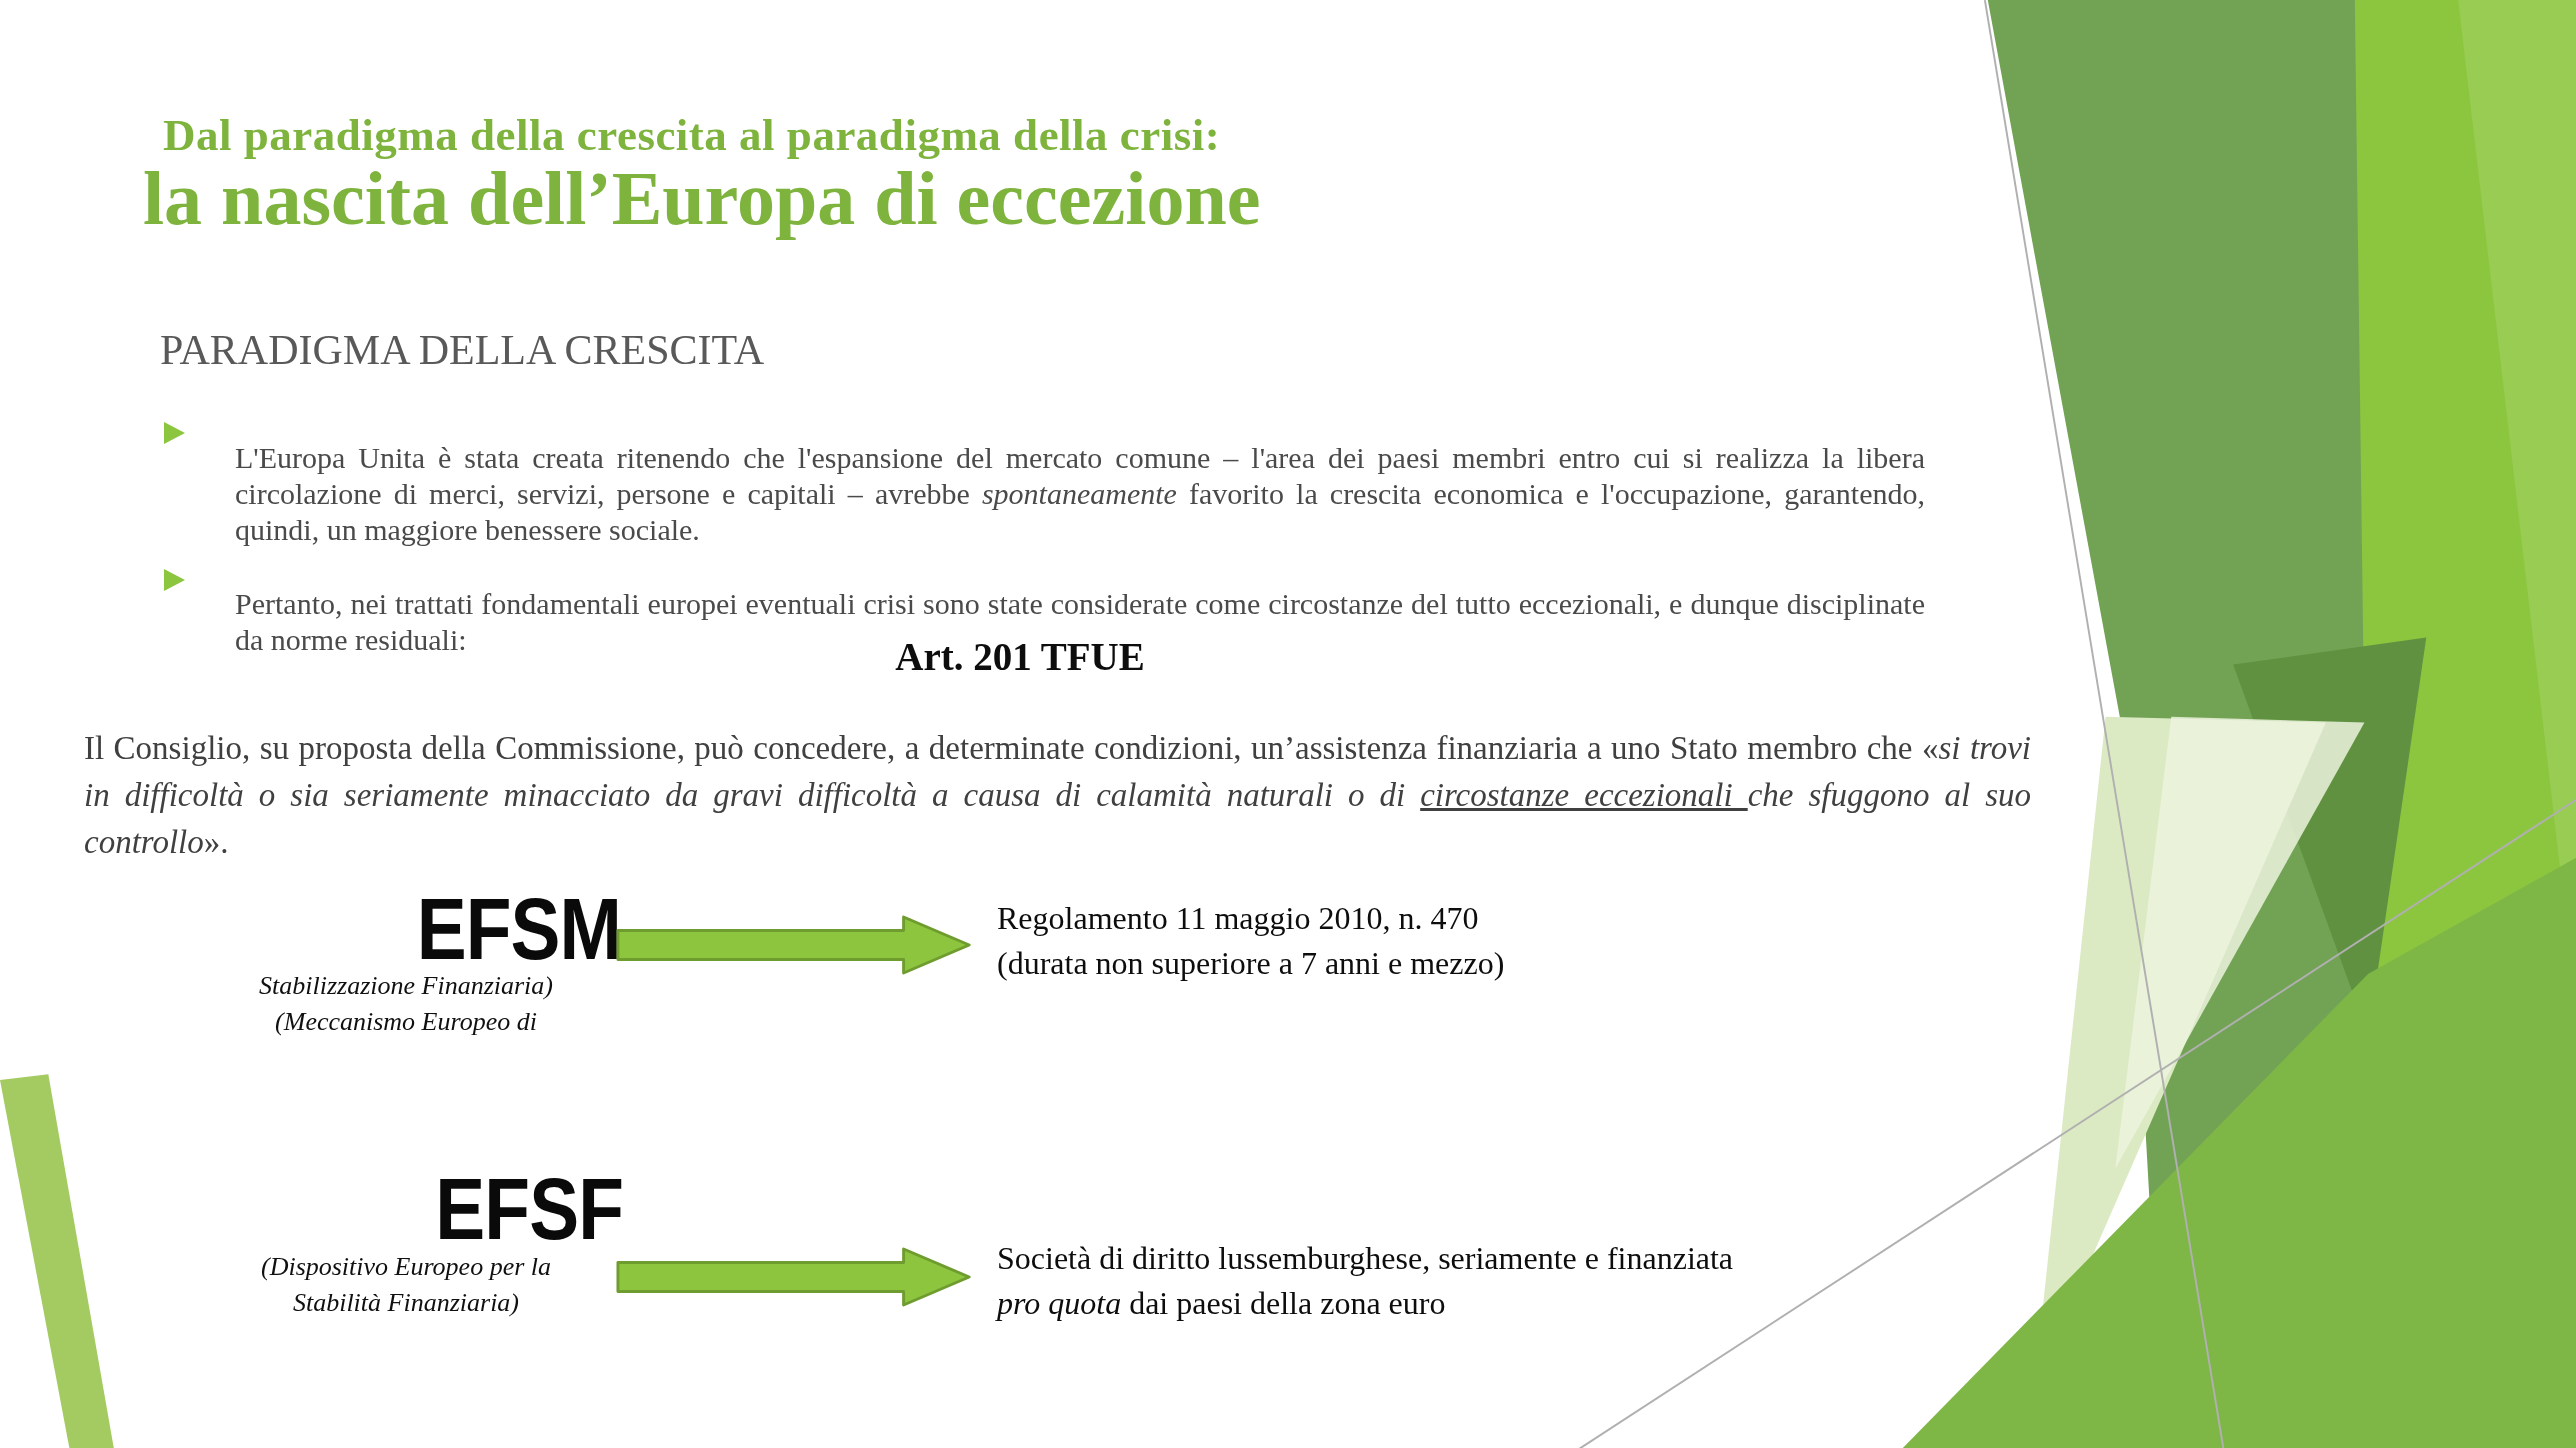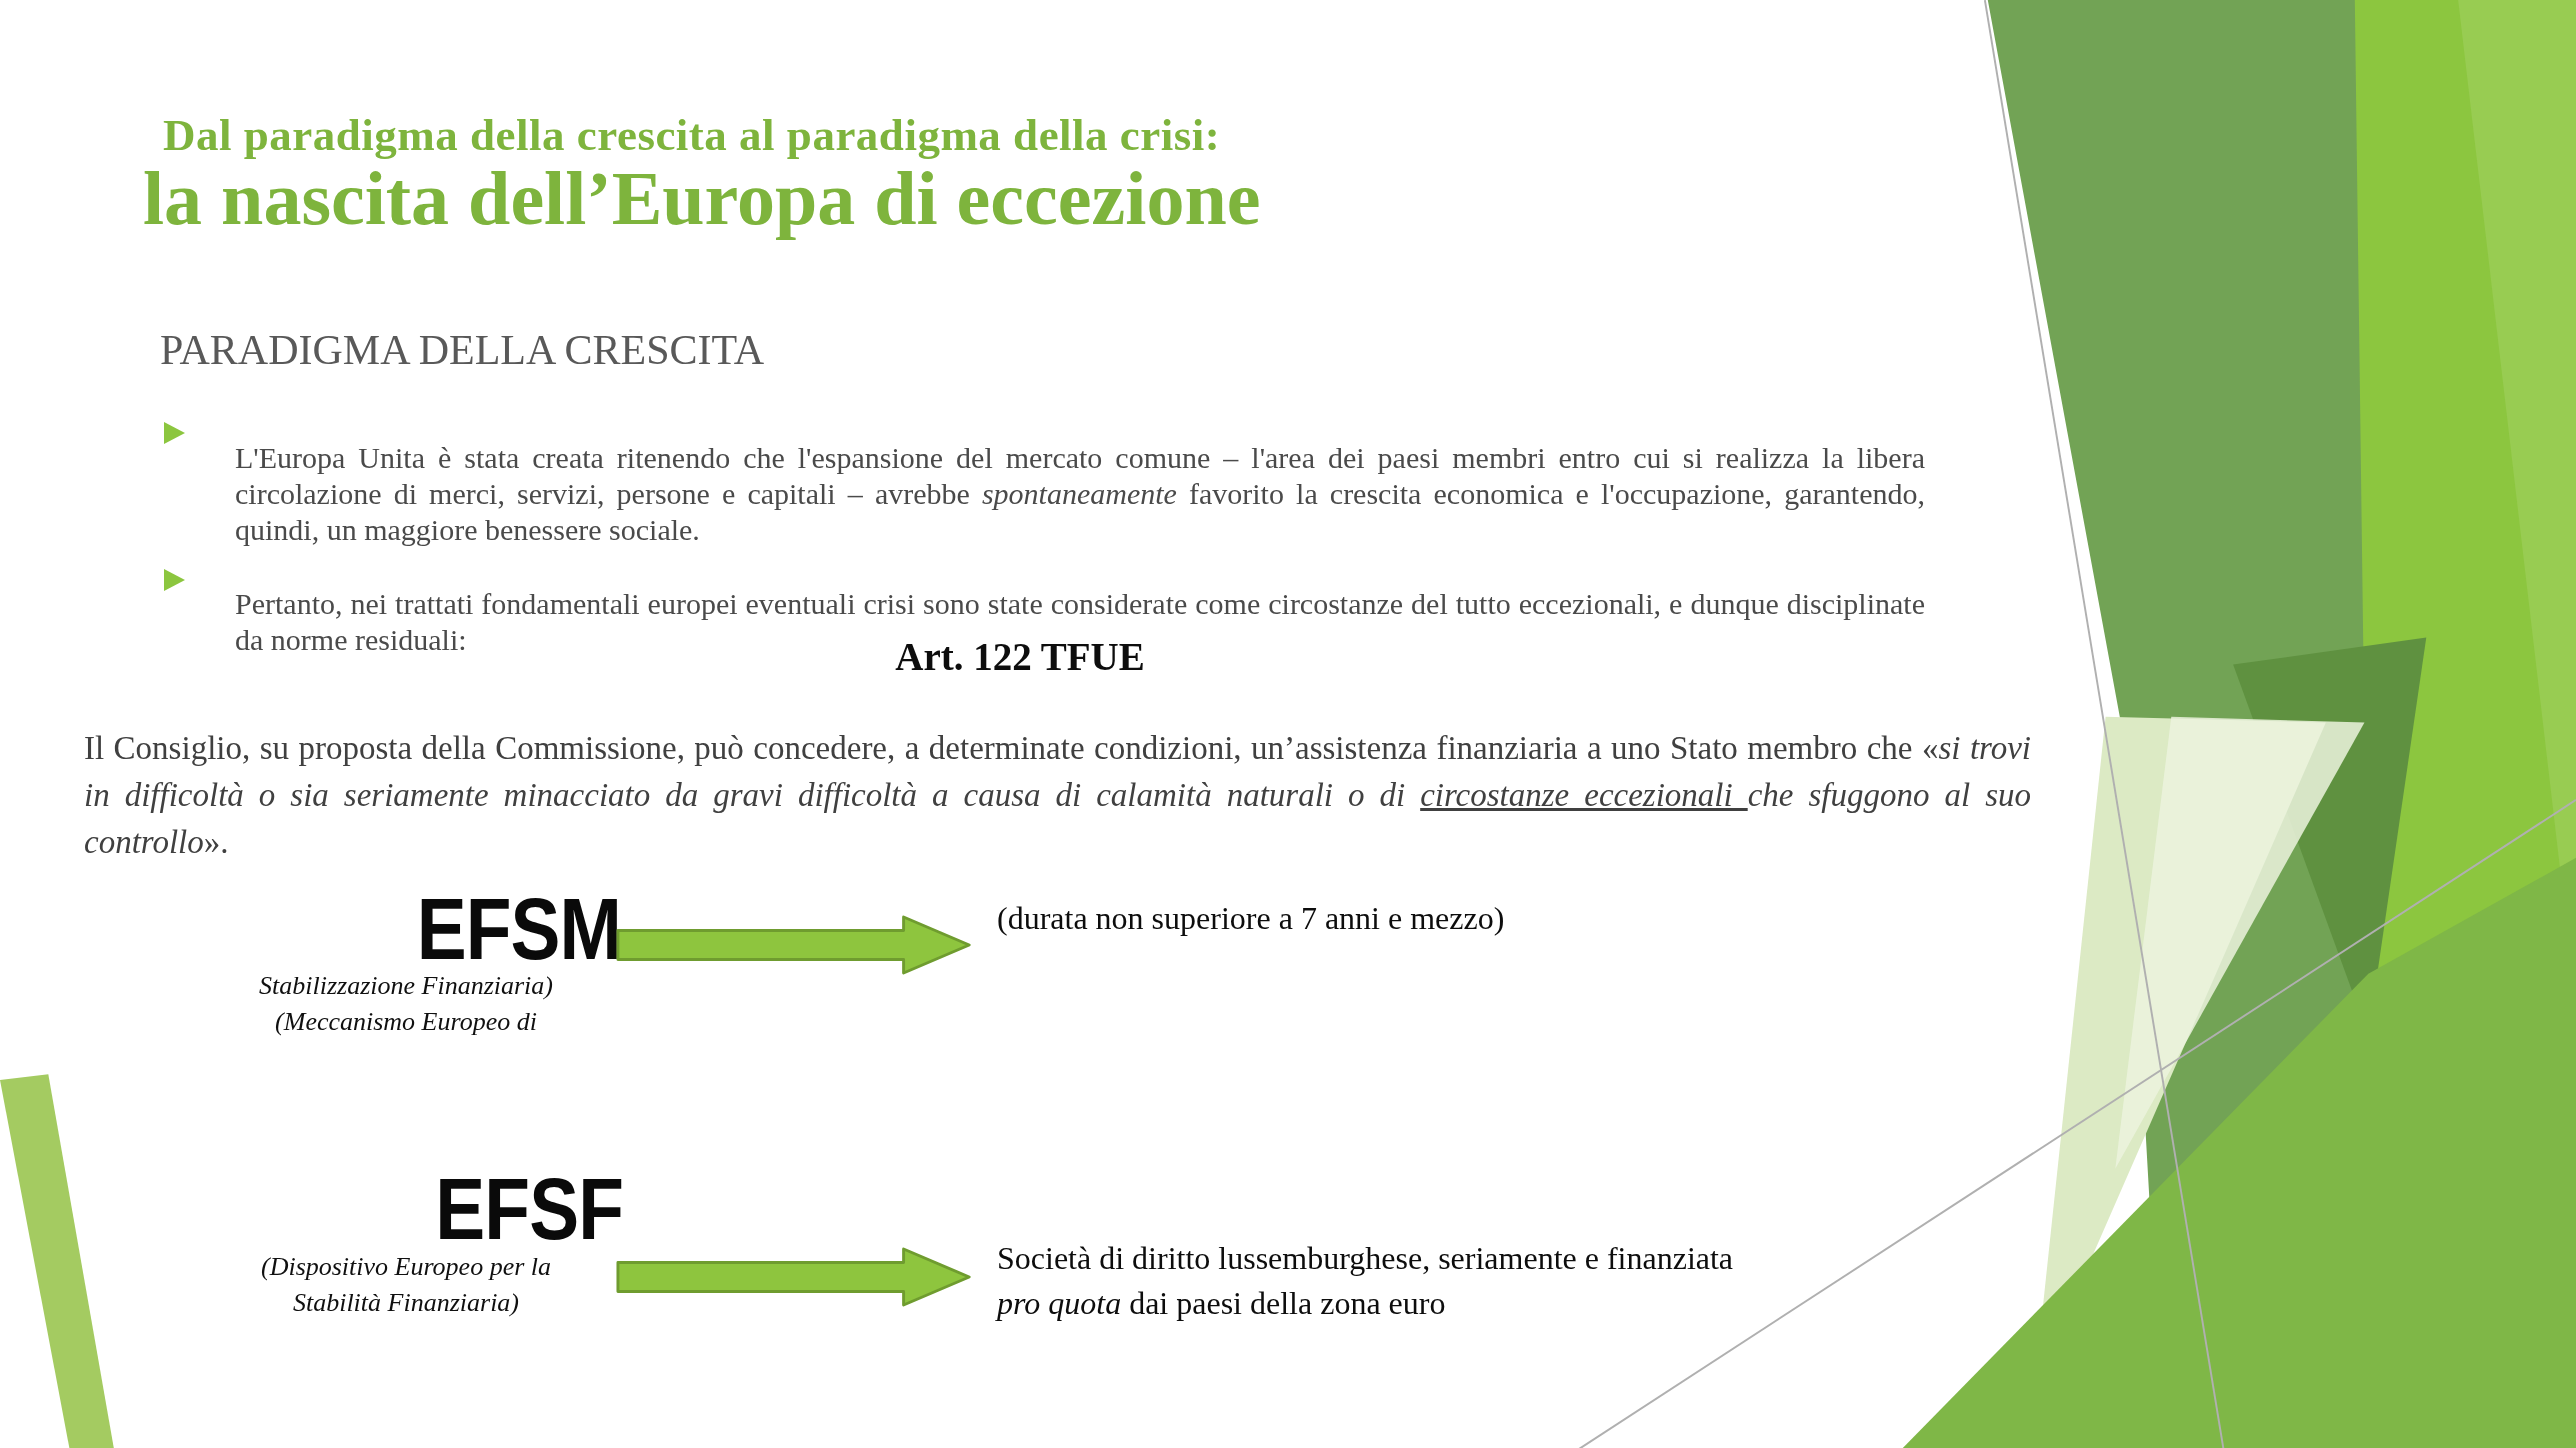--- a/index.html
+++ b/index.html
@@ -100,32 +100,33 @@
   <h1 class="title2">la nascita dell’Europa di eccezione</h1>
 
   <div class="heading">PARADIGMA DELLA CRESCITA</div>
 
   <span class="b-tri" id="b1-tri"></span>
   <p class="b-text" id="b1-text"><span>L'Europa Unita è stata creata ritenendo che l'espansione del mercato comune – l'area dei paesi membri entro cui si realizza la libera circolazione di merci, servizi, persone e capitali – avrebbe </span><span class="it">spontaneamente</span><span> favorito la crescita economica e l'occupazione, garantendo, quindi, un maggiore benessere sociale.</span></p>
 
   <span class="b-tri" id="b2-tri"></span>
   <p class="b-text" id="b2-text"><span>Pertanto, nei trattati fondamentali europei eventuali crisi sono state considerate come circostanze del tutto eccezionali, e dunque disciplinate da norme residuali:</span></p>
 
-  <div class="art">Art. 122 TFUE</div>
+  <div class="art">Art. 201 TFUE</div>
   <p class="quote"><span>Il Consiglio, su proposta della Commissione, può concedere, a determinate condizioni, un’assistenza finanziaria a uno Stato membro che «</span><span class="it">si trovi in difficoltà o sia seriamente minacciato da gravi difficoltà a causa di calamità naturali o di </span><span class="un">circostanze eccezionali </span><span class="it">che sfuggono al suo controllo</span><span>».</span></p>
 
   <div class="acronym-box" id="efsm-acr"><span class="acr">EFSM</span></div>
   <div class="sub" id="efsm-sub">
     <div>Stabilizzazione Finanziaria)</div>
     <div>(Meccanismo Europeo di</div>
   </div>
   <svg class="arrow" id="arrow1" viewBox="0 0 372 64" aria-hidden="true">
     <polygon points="2,17 298,17 298,3 366,32 298,61 298,47 2,47" fill="#8EC53E" stroke="#6F9C2F" stroke-width="3" stroke-linejoin="round"></polygon>
   </svg>
   <div class="result" id="res1">
+    <div>Regolamento 11 maggio 2010, n. 470</div>
     <div>(durata non superiore a 7 anni e mezzo)</div>
   </div>
 
   <div class="acronym-box" id="efsf-acr"><span class="acr">EFSF</span></div>
   <div class="sub" id="efsf-sub">
     <div>(Dispositivo Europeo per la</div>
     <div>Stabilità Finanziaria)</div>
   </div>
   <svg class="arrow" id="arrow2" viewBox="0 0 372 64" aria-hidden="true">
     <polygon points="2,17 298,17 298,3 366,32 298,61 298,47 2,47" fill="#8EC53E" stroke="#6F9C2F" stroke-width="3" stroke-linejoin="round"></polygon>

